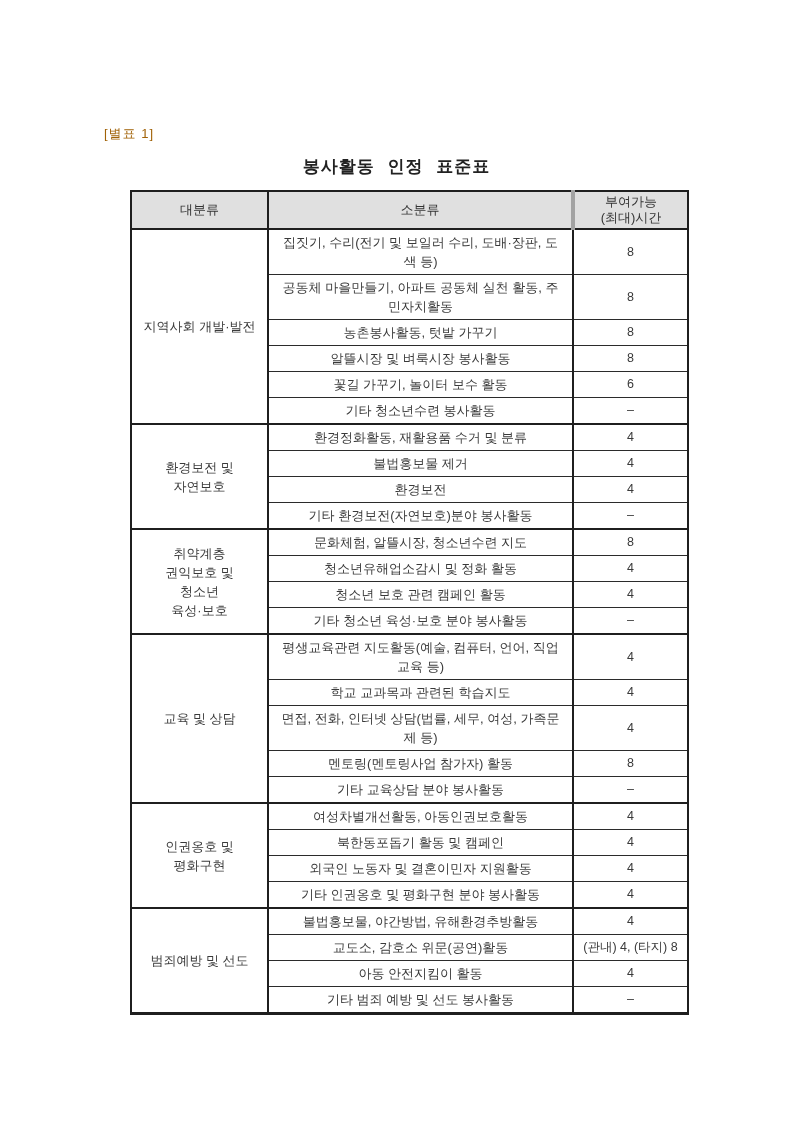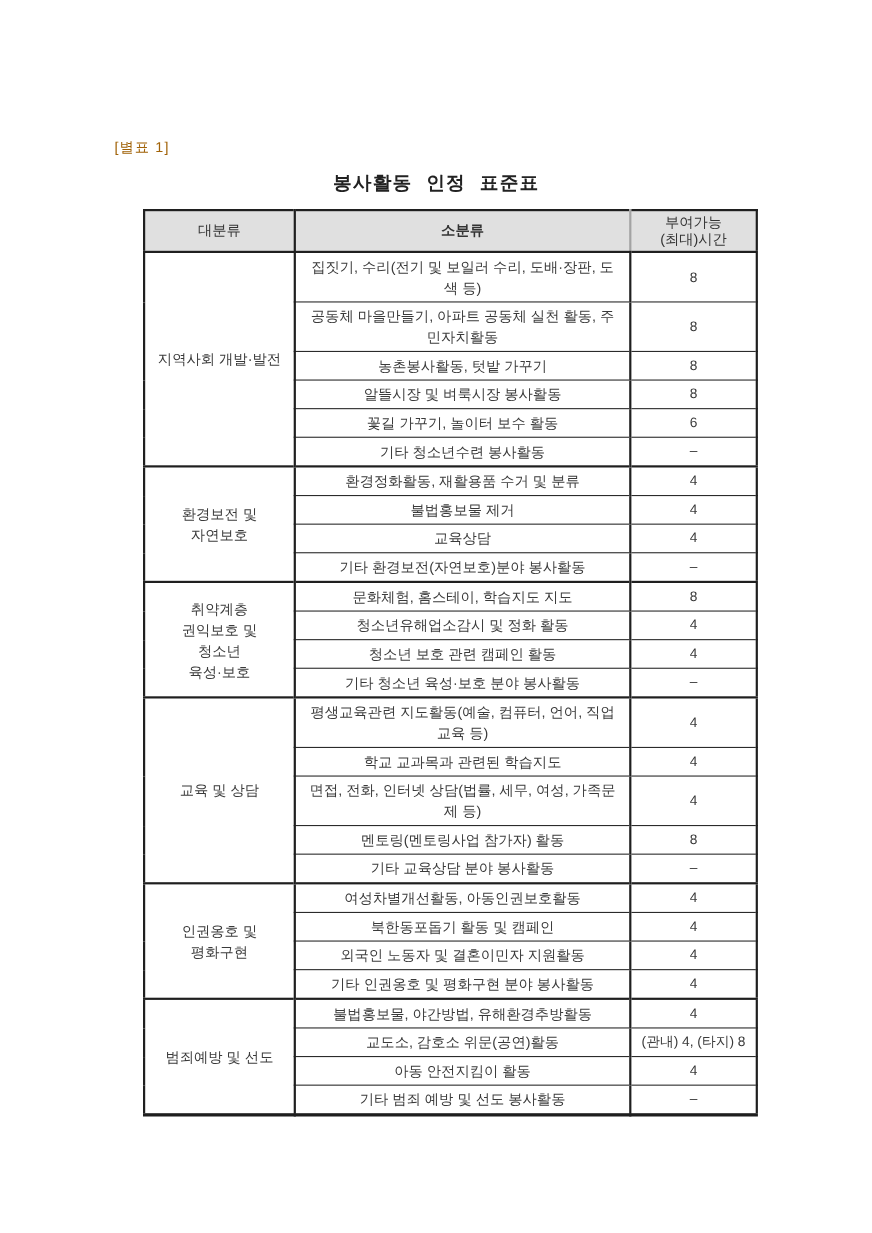--- a/index.html
+++ b/index.html
@@ -106,21 +106,21 @@
   <div class="table-wrap">
     <table class="std-table">
       <colgroup>
         <col class="c-cat">
         <col class="c-sub">
         <col class="c-hrs">
       </colgroup>
       <thead>
         <tr>
           <th style="border-right:2px solid #1f1f1f;">대분류</th>
-          <th style="border-right:2px solid #a3a3a3;font-weight:bold;">소분류</th>
+          <th style="border-right:4px solid #a3a3a3;">소분류</th>
           <th>부여가능
 (최대)시간</th>
         </tr>
       </thead>
       <tbody>
           <tr class="section-start">
             <td class="cat" rowspan="6">지역사회 개발·발전</td>
             <td class="sub">집짓기, 수리(전기 및 보일러 수리, 도배·장판, 도색 등)</td>
             <td class="hrs">8</td>
           </tr>
@@ -148,33 +148,33 @@
             <td class="cat" rowspan="4">환경보전 및
 자연보호</td>
             <td class="sub">환경정화활동, 재활용품 수거 및 분류</td>
             <td class="hrs">4</td>
           </tr>
           <tr>
             <td class="sub">불법홍보물 제거</td>
             <td class="hrs">4</td>
           </tr>
           <tr>
-            <td class="sub">교육상담</td>
+            <td class="sub">환경보전</td>
             <td class="hrs">4</td>
           </tr>
           <tr>
             <td class="sub">기타 환경보전(자연보호)분야 봉사활동</td>
             <td class="hrs">–</td>
           </tr>
           <tr class="section-start">
             <td class="cat" rowspan="4">취약계층
 권익보호 및
 청소년
 육성·보호</td>
-            <td class="sub">문화체험, 홈스테이, 학습지도 지도</td>
+            <td class="sub">문화체험, 알뜰시장, 청소년수련 지도</td>
             <td class="hrs">8</td>
           </tr>
           <tr>
             <td class="sub">청소년유해업소감시 및 정화 활동</td>
             <td class="hrs">4</td>
           </tr>
           <tr>
             <td class="sub">청소년 보호 관련 캠페인 활동</td>
             <td class="hrs">4</td>
           </tr>

